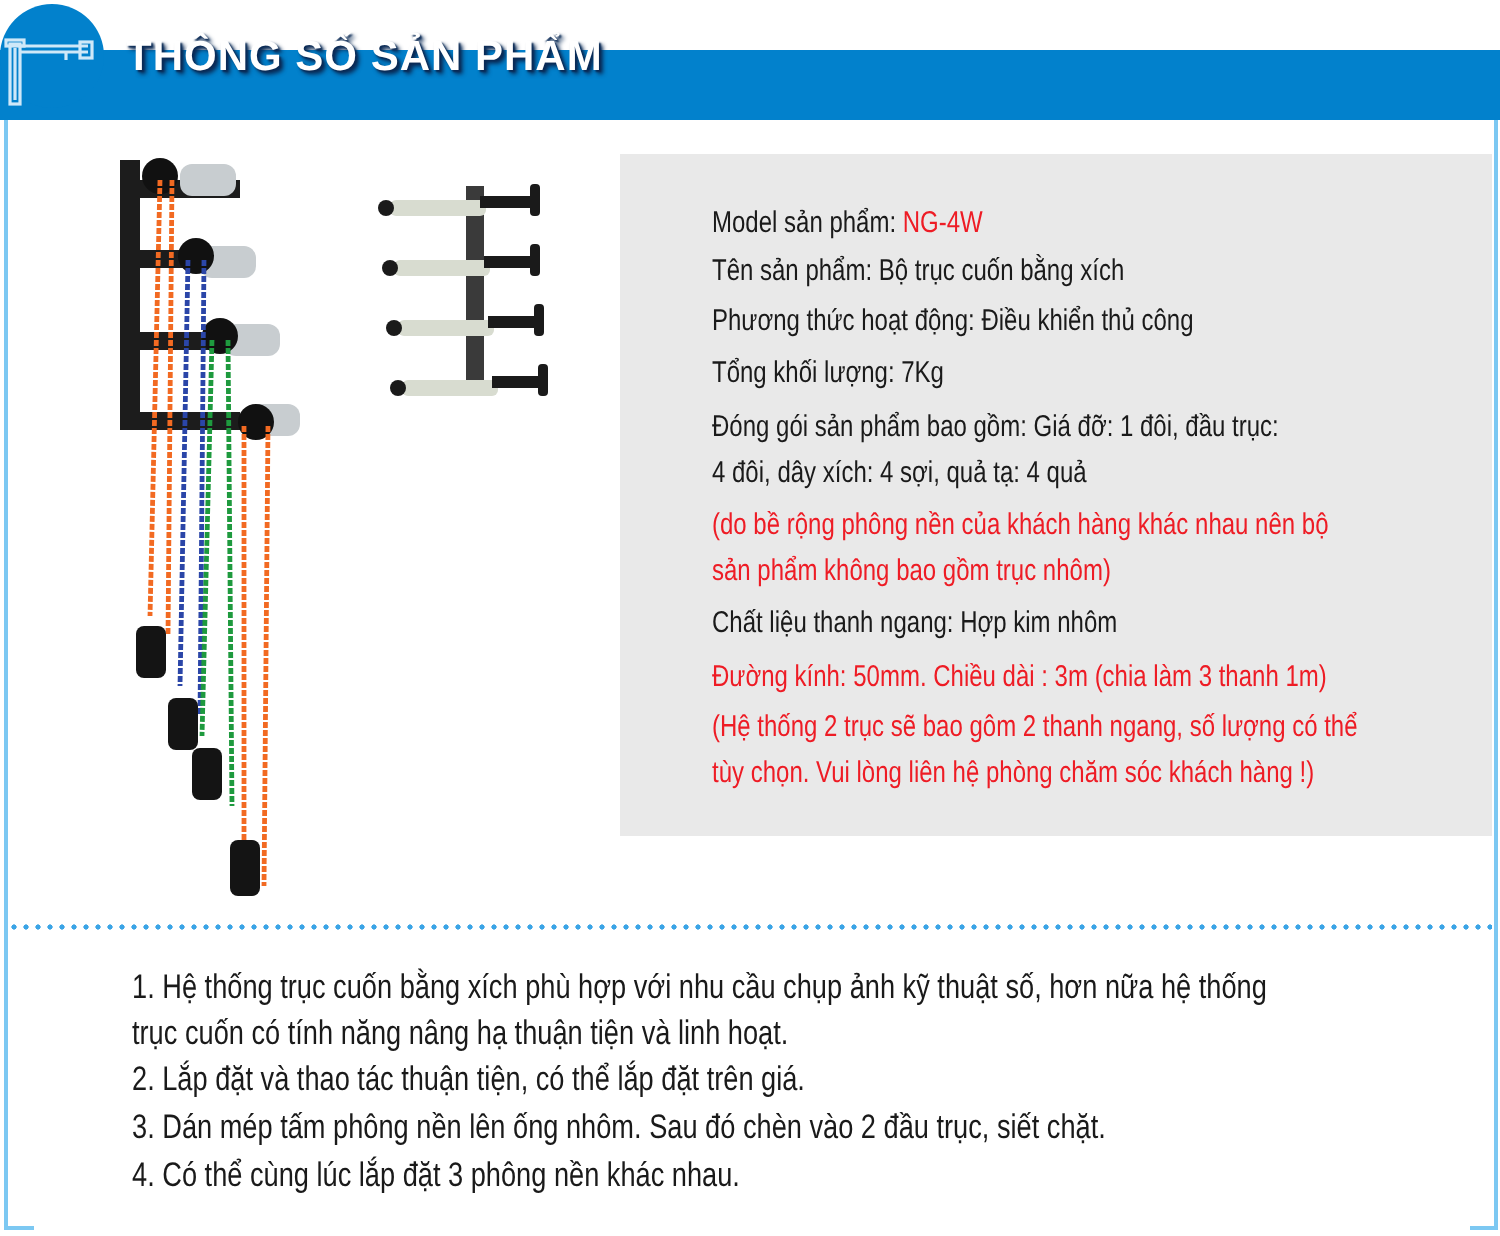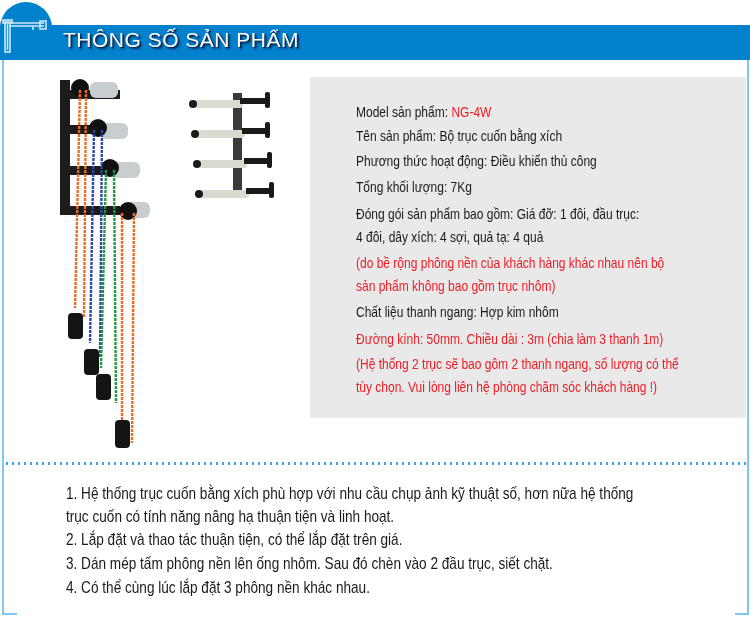--- a/index.html
+++ b/index.html
@@ -6,21 +6,21 @@
   body { width: 750px; height: 618px; position: relative; overflow: hidden;
          font-family: "Liberation Sans", sans-serif; }
   .frame-left { position: absolute; left: 2px; top: 60px; width: 2px; height: 555px; background: #7cc8f2; }
   .frame-bottom-left { position: absolute; left: 2px; top: 613px; width: 15px; height: 2px; background: #7cc8f2; }
   .frame-right { position: absolute; left: 747px; top: 60px; width: 2px; height: 555px; background: #7cc8f2; }
   .frame-bottom-right { position: absolute; left: 735px; top: 613px; width: 14px; height: 2px; background: #7cc8f2; }
 
   .banner { position: absolute; left: 0; top: 25px; width: 750px; height: 35px; background: #0281cc; }
   .badge { position: absolute; left: 0; top: 2px; width: 52px; height: 52px; border-radius: 50%; background: #0281cc; }
   .badge svg { position: absolute; left: 0; top: 0; }
-  .banner-title { position: absolute; left: 63px; top: 28px; color: #ffffff; font-weight: normal;
+  .banner-title { position: absolute; left: 63px; top: 17px; color: #ffffff; font-weight: bold;
         font-size: 21px; letter-spacing: 0.5px; line-height: 24px;
         text-shadow: 2px 2px 2px #0a2a55, 1px 1px 1px #0a2a55; white-space: nowrap; }
 
   .product-photo { position: absolute; left: 50px; top: 68px; width: 110px; height: 390px; }
   .rollers-photo { position: absolute; left: 185px; top: 88px; width: 100px; height: 130px; }
 
   .spec-box { position: absolute; left: 310px; top: 77px; width: 436px; height: 341px; background: #e9e9e9; }
   .spec-line { position: absolute; left: 356px; font-size: 15px; line-height: 18px; color: #1a1a1a;
         white-space: nowrap; transform: scaleX(0.8); transform-origin: left top; }
   .red { color: #ee1c25; }

